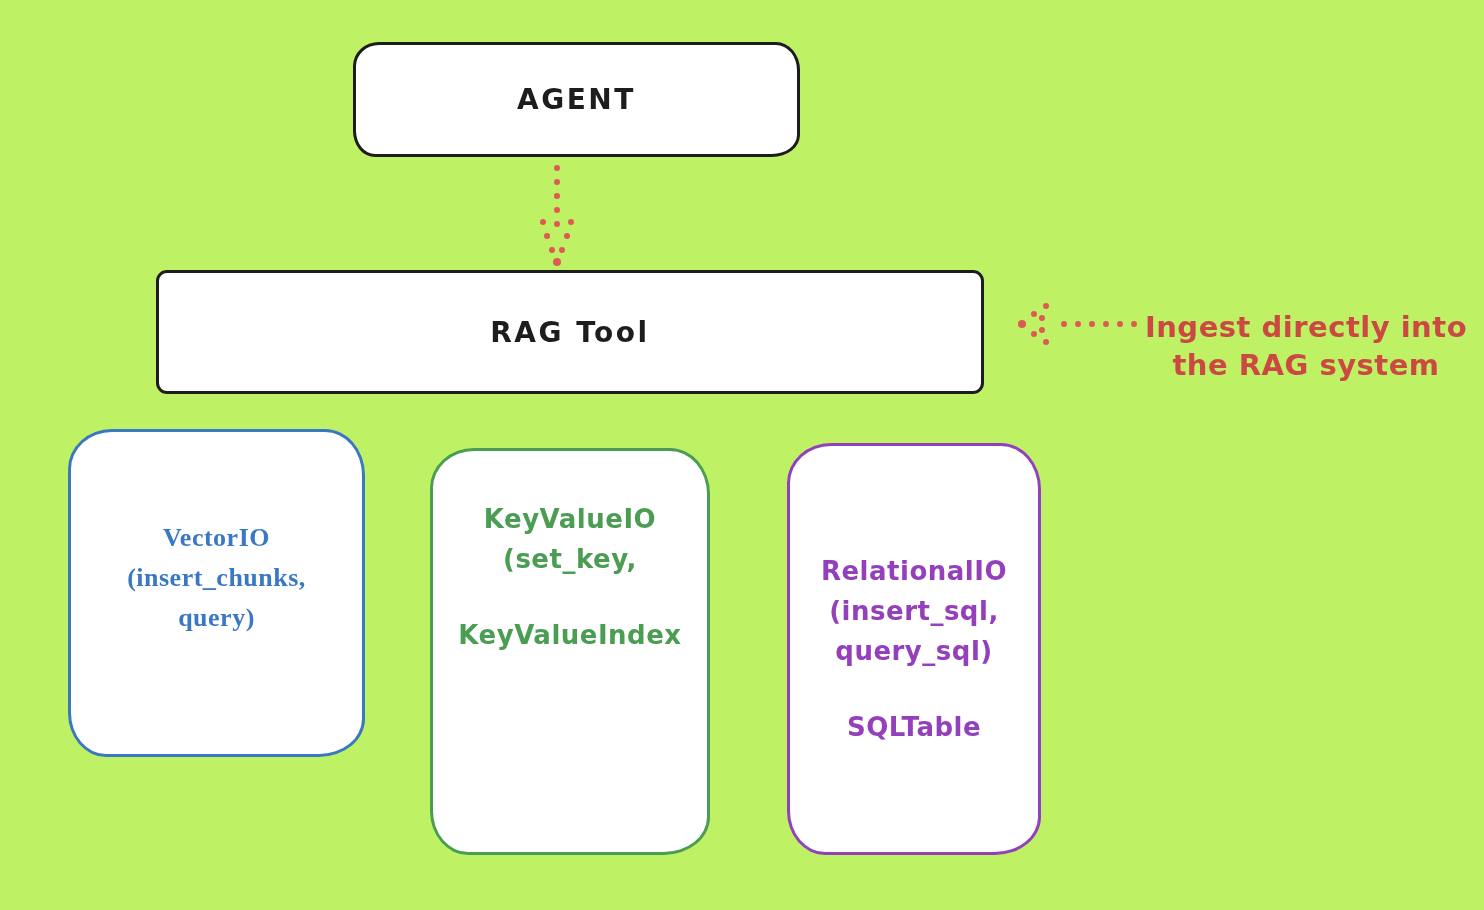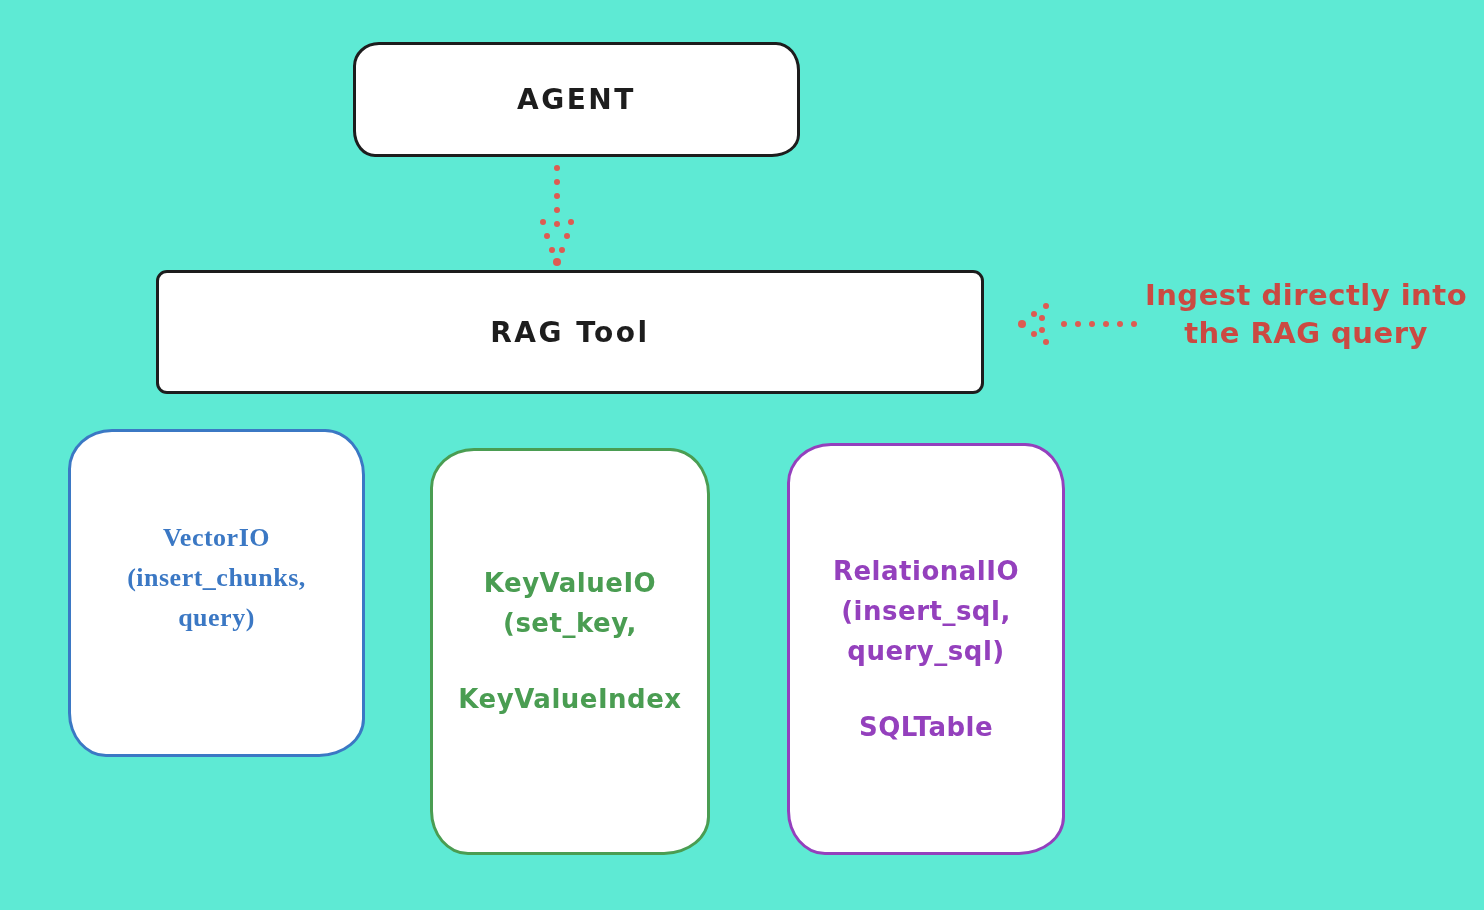--- a/index.html
+++ b/index.html
@@ -5,21 +5,21 @@
   html, body {
     margin: 0;
     padding: 0;
     background: #ffffff;
     font-family: "DejaVu Sans", sans-serif;
   }
   .canvas {
     position: relative;
     width: 1484px;
     height: 910px;
-    background: #5eead4;
+    background: #bef264;
     overflow: hidden;
   }
   
   .sketch-box {
     position: absolute;
     box-sizing: border-box;
     border: 3.5px solid currentColor;
     background: #ffffff;
   }
   .node-black {
@@ -35,33 +35,33 @@
   .ragtool-box { left: 156px; top: 270px; width: 828px; height: 124px; border-radius: 24px 22px 26px 20px / 22px 26px 20px 24px; }
 
   .backend-box {
     border-radius: 44px 40px 46px 38px / 40px 46px 38px 44px;
     font-size: 26px;
     font-weight: 600;
     letter-spacing: 0.5px;
   }
   .vector-box     { left: 68px;  top: 429px; width: 297px; height: 328px; font-family: Liberation Serif, serif; }
   .keyvalue-box   { left: 430px; top: 448px; width: 280px; height: 407px; }
-  .relational-box { left: 787px; top: 443px; width: 278px; height: 412px; }
+  .relational-box { left: 787px; top: 443px; width: 254px; height: 412px; }
 
   .backend-text {
     position: absolute;
     inset: 0;
     display: flex;
     flex-direction: column;
     align-items: center;
     text-align: center;
     line-height: 40px;
   }
   .vector-box     .backend-text { padding-top: 86px; }
-  .keyvalue-box   .backend-text { padding-top: 112px; }
+  .keyvalue-box   .backend-text { padding-top: 48px; }
   .relational-box .backend-text { padding-top: 105px; }
   .index-label { margin-top: 36px; }
   .relational-box .index-label { }
 
   .annotation {
     position: absolute;
     left: 1136px;
     top: 276px;
     width: 340px;
     text-align: center;
@@ -113,23 +113,23 @@
     <circle cx="52" cy="26" r="3"></circle>
     <circle cx="34" cy="8" r="3"></circle>
     <circle cx="22" cy="16" r="3"></circle>
     <circle cx="30" cy="20" r="3"></circle>
     <circle cx="10" cy="26" r="4"></circle>
     <circle cx="30" cy="32" r="3"></circle>
     <circle cx="22" cy="36" r="3"></circle>
     <circle cx="34" cy="44" r="3"></circle>
   </svg>
 
-  <div class="annotation" style="color: rgb(203, 73, 66);">
+  <div class="annotation" style="color: rgb(203, 73, 66); margin-top: 32px;">
     <div>Ingest directly into</div>
-    <div>the RAG query</div>
+    <div>the RAG system</div>
   </div>
 
   <div class="sketch-box backend-box vector-box" style="color: rgb(59, 120, 196);">
     <div class="backend-text">
       <div>VectorIO</div>
       <div>(insert_chunks,</div>
       <div>query)</div>
     </div>
   </div>
 

